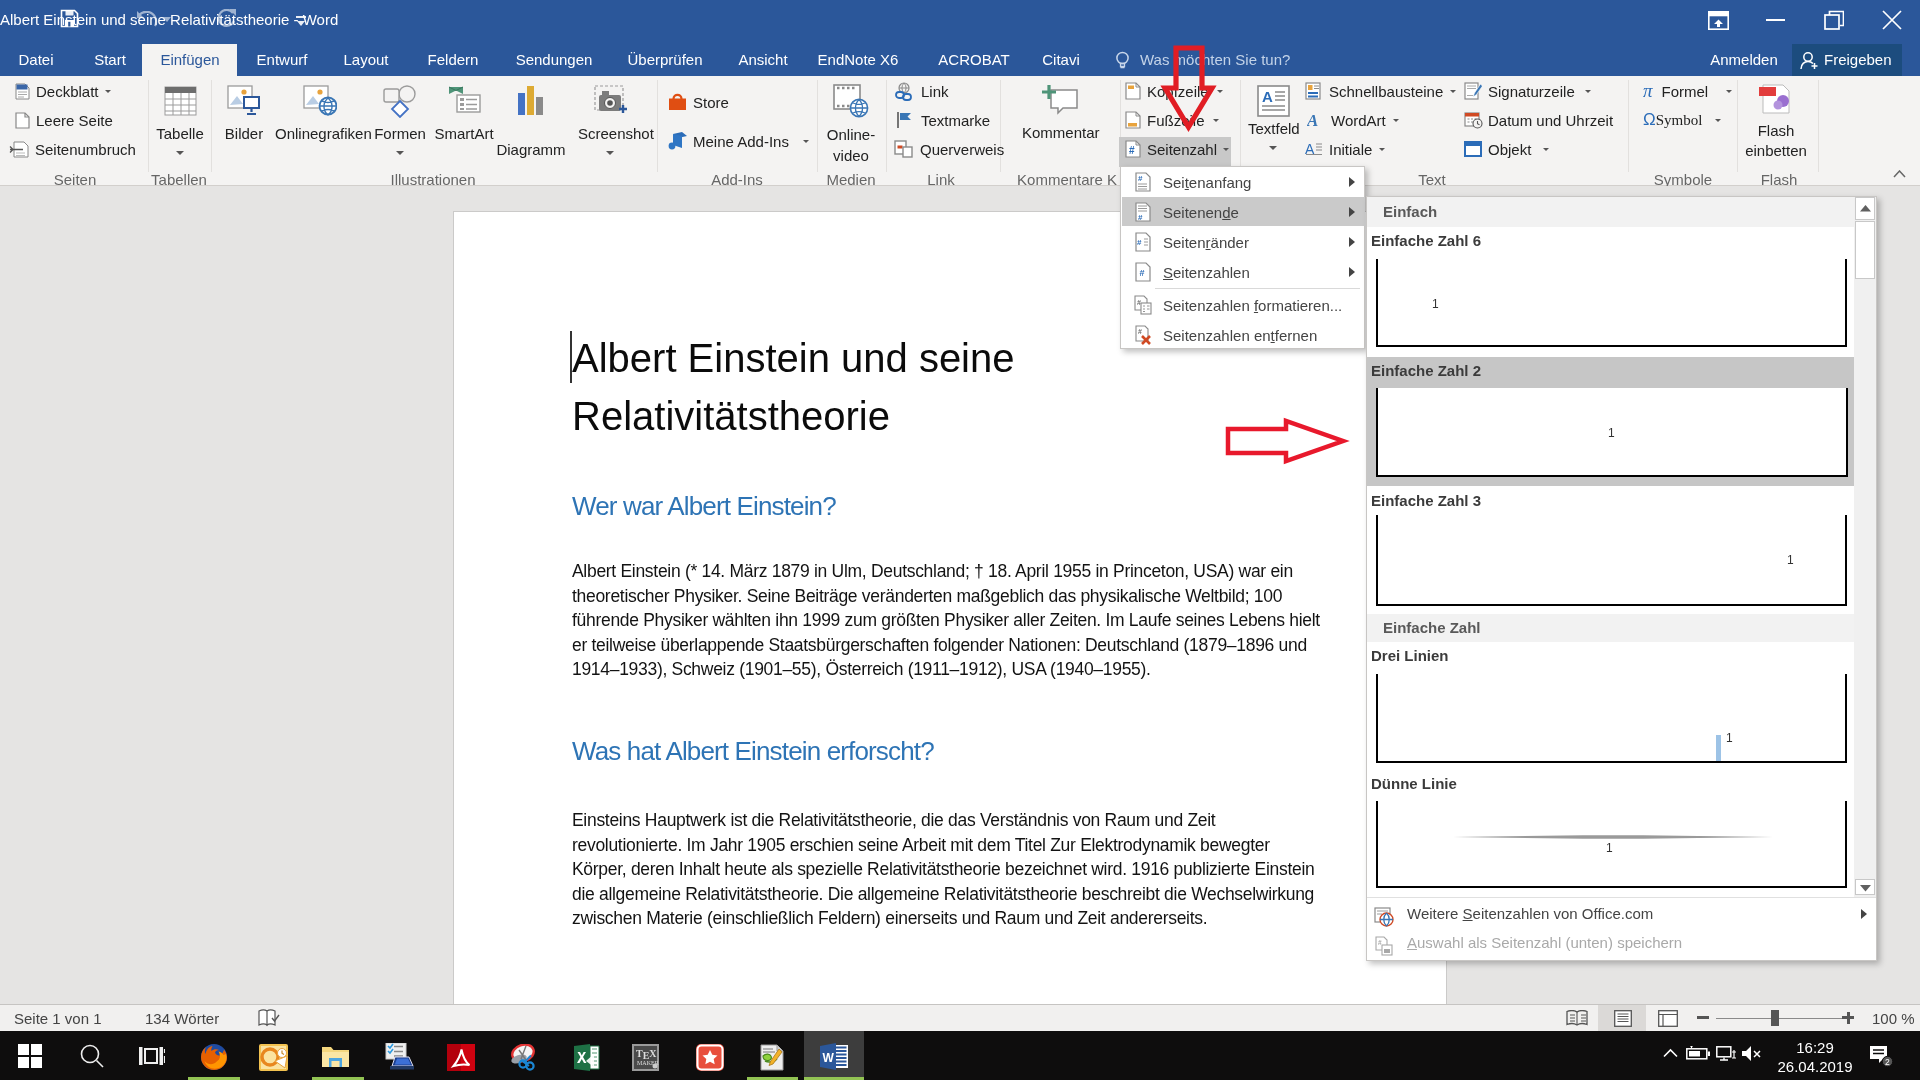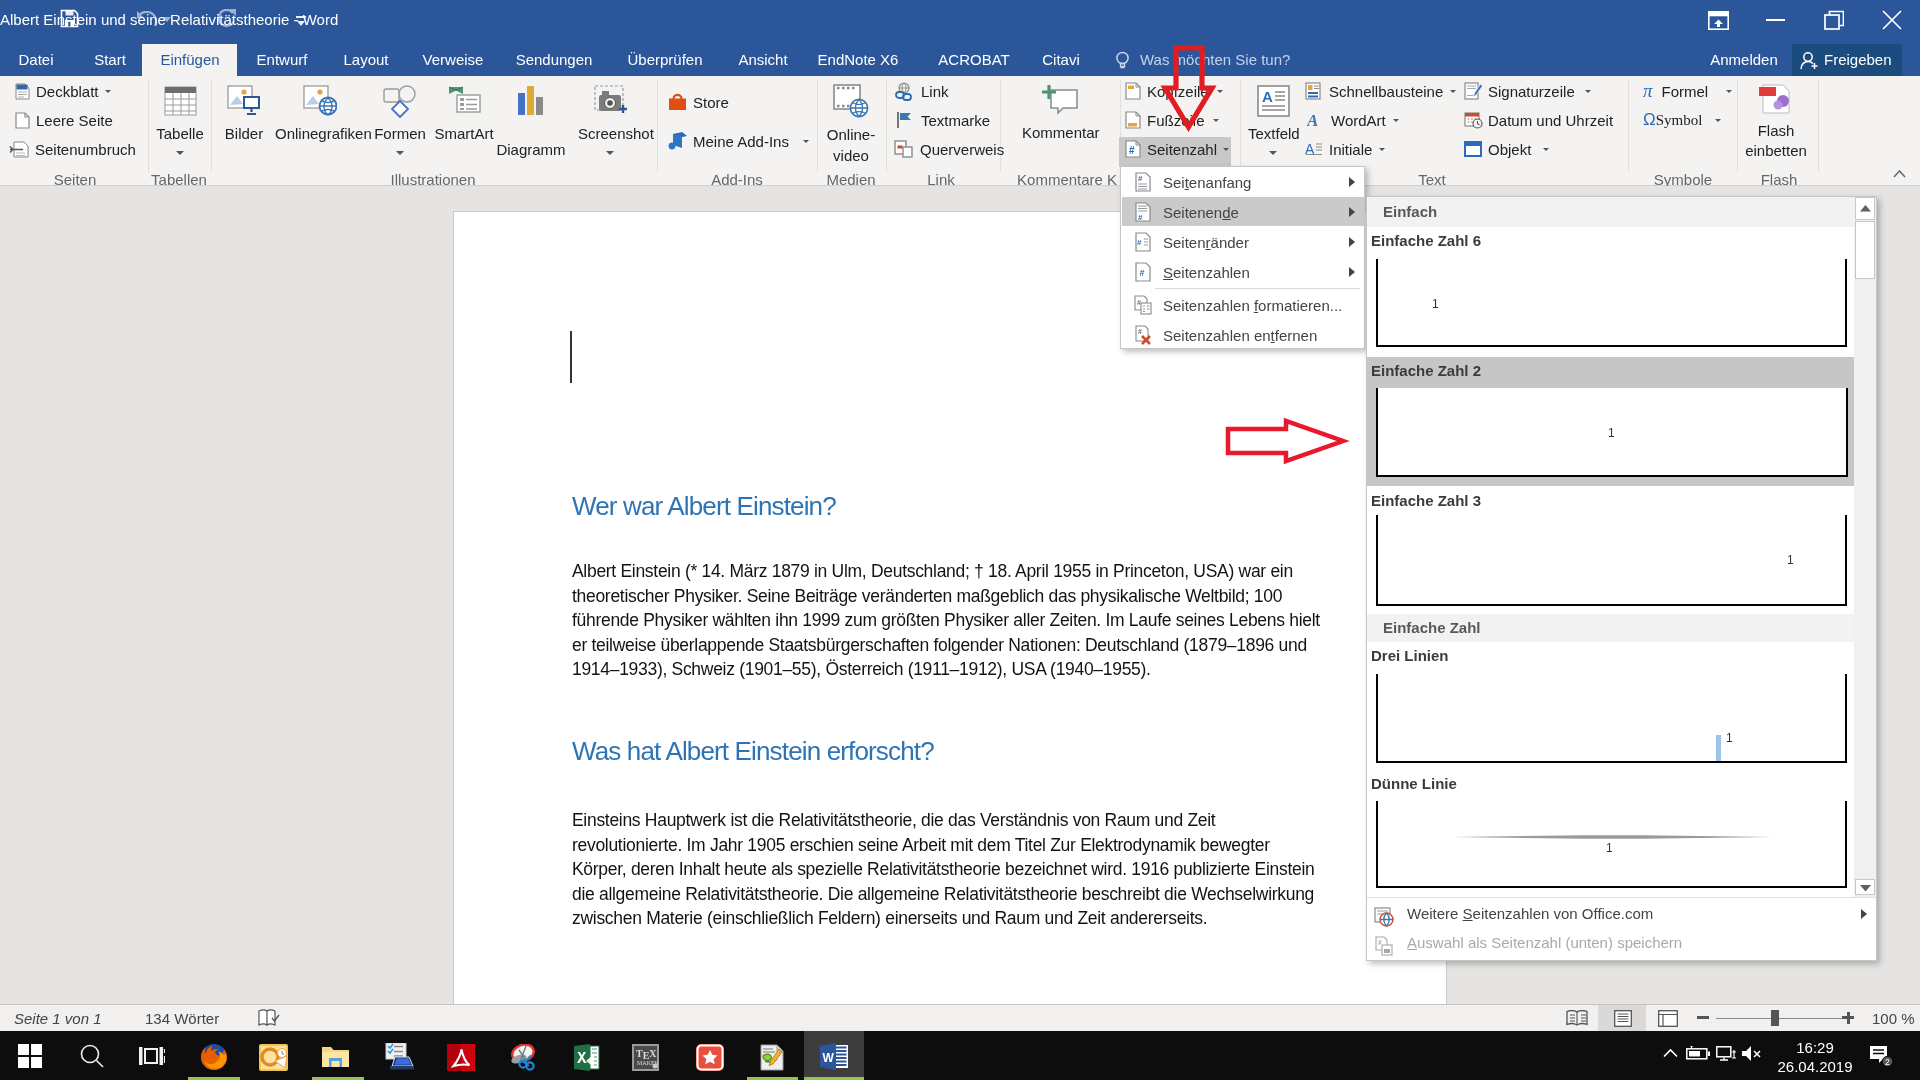--- a/index.html
+++ b/index.html
@@ -88,21 +88,21 @@
   </svg>
 </div>
 
 <div id="tabrow">
   <div id="activetab-bg"></div>
   <div class="tab" style="left:36px;">Datei</div>
   <div class="tab" style="left:110px;">Start</div>
   <div class="tab active" style="left:190px;">Einfügen</div>
   <div class="tab" style="left:282px;">Entwurf</div>
   <div class="tab" style="left:366px;">Layout</div>
-  <div class="tab" style="left:453px;">Verweise</div>
+  <div class="tab" style="left:453px;">Feldern</div>
   <div class="tab" style="left:554px;">Sendungen</div>
   <div class="tab" style="left:665px;">Überprüfen</div>
   <div class="tab" style="left:763px;">Ansicht</div>
   <div class="tab" style="left:858px;">EndNote X6</div>
   <div class="tab" style="left:974px;">ACROBAT</div>
   <div class="tab" style="left:1061px;">Citavi</div>
   <div class="tab" style="left:1744px;">Anmelden</div>
   <svg class="abs" style="left:1114px;top:7px;" width="17" height="20" viewBox="0 0 17 20">
     <circle cx="8.5" cy="7" r="5.6" fill="none" stroke="#c8d6ea" stroke-width="1.5"></circle>
     <path d="M6.5 12.5 h4 v3 h-4 z M6.5 16.5 h4" fill="none" stroke="#c8d6ea" stroke-width="1.3"></path>
@@ -329,21 +329,21 @@
     <span style="margin-left:6px;">Seitenzahl</span>
       <span class="caret-sm" style="margin-left:6px;"></span>
   </div>
 
   <div class="bigbtn" style="left:1248px;width:50px;">
     <svg width="33" height="32" viewBox="0 0 33 32" style="margin-top:8px;">
       <rect x="1" y="1" width="31" height="30" fill="#fff" stroke="#8a8a8a" stroke-width="1.6"></rect>
       <text x="5" y="17" font-size="15" font-weight="bold" fill="#2b6cb8" font-family="Liberation Sans">A</text>
       <path d="M18 7 h10 M18 11 h10 M18 15 h10 M5 21 h23 M5 25 h23" stroke="#8a8a8a" stroke-width="1.4"></path>
     </svg>
-    <div style="margin-top:5px;">Textfeld</div>
+    <div style="">Textfeld</div>
     <div class="caret" style="margin-top:2px;"></div>
   </div>
   <div class="srow" style="left:1305px;top:4px;">
     <svg width="17" height="18" viewBox="0 0 17 18">
         <rect x="1" y="1" width="14" height="16" fill="#fff" stroke="#8a8a8a" stroke-width="1.2"></rect>
         <rect x="3" y="3" width="4.5" height="5" fill="#e8a33d"></rect>
         <path d="M9 4 h5 M9 6.5 h5" stroke="#8a8a8a"></path>
         <rect x="3" y="10" width="10" height="2" fill="#2b6cb8"></rect>
         <rect x="3" y="13.5" width="10" height="2" fill="#2b6cb8"></rect>
       </svg>
@@ -411,41 +411,42 @@
       <circle cx="26" cy="17" r="6" fill="#9a6fd0"></circle>
       <circle cx="21" cy="21" r="4.5" fill="#b393dd"></circle>
     </svg>
     <div style="margin-top:4px;line-height:20px;">Flash<br>einbetten</div>
   </div>
 </div>
 
 <div id="docarea">
   <div id="page">
     <div style="position:absolute; left:116px; top:119px; width:2px; height:52px; background:#333;"></div>
+    <div style="position:absolute; left:118px; top:117px; font-size:40px; color:#0b0b0b; line-height:58px; white-space:nowrap;">Albert Einstein und seine<br>Relativitätstheorie</div>
     <div style="position:absolute; left:118px; top:279px; font-size:26px; letter-spacing:-0.85px; color:#2e74b5;">Wer war Albert Einstein?</div>
     <div style="position:absolute; left:118px; top:347px; font-size:17.5px; letter-spacing:-0.3px; color:#131313; line-height:24.5px; white-space:nowrap;">
       Albert Einstein (* 14. März 1879 in Ulm, Deutschland; † 18. April 1955 in Princeton, USA) war ein<br>
       theoretischer Physiker. Seine Beiträge veränderten maßgeblich das physikalische Weltbild; 100<br>
       führende Physiker wählten ihn 1999 zum größten Physiker aller Zeiten. Im Laufe seines Lebens hielt<br>
       er teilweise überlappende Staatsbürgerschaften folgender Nationen: Deutschland (1879–1896 und<br>
       1914–1933), Schweiz (1901–55), Österreich (1911–1912), USA (1940–1955).
     </div>
     <div style="position:absolute; left:118px; top:524px; font-size:26px; letter-spacing:-0.85px; color:#2e74b5;">Was hat Albert Einstein erforscht?</div>
     <div style="position:absolute; left:118px; top:596px; font-size:17.5px; letter-spacing:-0.3px; color:#131313; line-height:24.5px; white-space:nowrap;">
       Einsteins Hauptwerk ist die Relativitätstheorie, die das Verständnis von Raum und Zeit<br>
       revolutionierte. Im Jahr 1905 erschien seine Arbeit mit dem Titel Zur Elektrodynamik bewegter<br>
       Körper, deren Inhalt heute als spezielle Relativitätstheorie bezeichnet wird. 1916 publizierte Einstein<br>
       die allgemeine Relativitätstheorie. Die allgemeine Relativitätstheorie beschreibt die Wechselwirkung<br>
       zwischen Materie (einschließlich Feldern) einerseits und Raum und Zeit andererseits.
     </div>
   </div>
 </div>
 
 <div id="statusbar">
-  <div class="abs" style="left:14px;top:5px;font-style:italic;">Seite 1 von 1</div>
+  <div class="abs" style="left:14px;top:5px;">Seite 1 von 1</div>
   <div class="abs" style="left:145px;top:5px;">134 Wörter</div>
   <svg class="abs" style="left:258px;top:4px;" width="22" height="19" viewBox="0 0 22 19">
     <path d="M1 2 c3 -1.5 6 -1.5 8 0 v14 c-2 -1.5 -5 -1.5 -8 0 z M9 2 c2 -1.5 5 -1.5 8 0 v14 c-3 -1.5 -6 -1.5 -8 0 z" fill="#fff" stroke="#555" stroke-width="1.2"></path>
     <path d="M14 9 l2.5 3 l4.5 -6" fill="none" stroke="#555" stroke-width="1.4"></path>
   </svg>
   <svg class="abs" style="left:1566px;top:5px;" width="24" height="17" viewBox="0 0 24 17">
     <path d="M1 1.5 c4 -1.5 7 -1.5 10 0.5 c3 -2 6 -2 10 -0.5 v13 c-4 -1.5 -7 -1.5 -10 0.5 c-3 -2 -6 -2 -10 -0.5 z" fill="none" stroke="#555" stroke-width="1.3"></path>
     <path d="M11 2 v13 M4 5 h5 M4 8 h5 M4 11 h5 M15 5 h5 M15 8 h5 M15 11 h5" stroke="#555" stroke-width="1.1"></path>
   </svg>
   <div class="abs" style="left:1598px;top:0;width:48px;height:27px;background:#dbd9d7;"></div>

